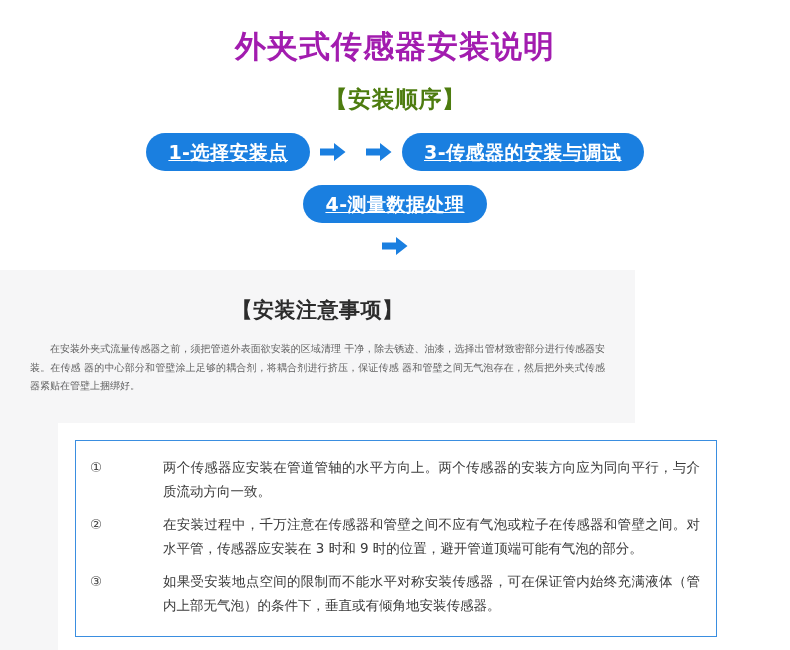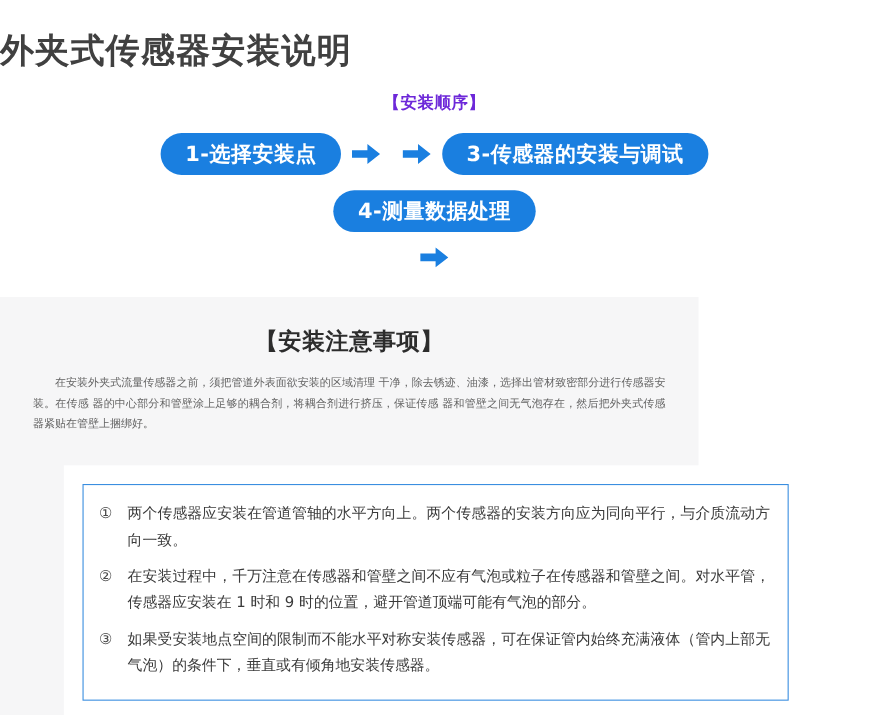--- a/index.html
+++ b/index.html
@@ -18,33 +18,34 @@
 
   
   .top-section {
     background: #ffffff;
     height: 270px;
     width: 790px;
     position: relative;
   }
 
   .page-title {
+    text-align: center;
     font-size: 31px;
     font-weight: bold;
-    color: #404040;
+    color: #a21caf;
     letter-spacing: 1px;
     padding-top: 28px;
     line-height: 1.2;
   }
 
   .section-heading {
     text-align: center;
-    font-size: 15px;
-    font-weight: bold;
-    color: #6d28d9;
+    font-size: 23px;
+    font-weight: bold;
+    color: #4d7c0f;
     letter-spacing: 0.5px;
     margin-top: 19px;
   }
 
   
   .flow-row {
     display: flex;
     align-items: center;
     justify-content: center;
     margin-top: 18px;
@@ -59,20 +60,21 @@
     font-size: 19px;
     font-weight: bold;
     letter-spacing: 0.5px;
     height: 38px;
     display: flex;
     align-items: center;
     justify-content: center;
     padding: 0 22px;
     white-space: nowrap;
     line-height: 1;
+    text-decoration: underline;
   }
 
   .arrow-icon {
     width: 46px;
     display: flex;
     align-items: center;
     justify-content: center;
     flex: 0 0 46px;
   }
   .arrow-icon svg { display: block; }
@@ -131,20 +133,21 @@
   .note-marker {
     flex: 0 0 26px;
     color: #4a4a4a;
     font-size: 13.5px;
     line-height: 1.78;
   }
 
   .note-text {
     flex: 1;
     text-align: justify;
+    margin-left: 47px;
   }
 </style>
 </head>
 <body>
 
 <div class="top-section">
 
   <div class="page-title">外夹式传感器安装说明</div>
 
   <div class="section-heading">【安装顺序】</div>
@@ -190,21 +193,21 @@
   <div class="list-card">
     <div class="blue-box">
 
       <div class="note-item">
         <span class="note-marker">①</span>
         <span class="note-text">两个传感器应安装在管道管轴的水平方向上。两个传感器的安装方向应为同向平行，与介质流动方向一致。</span>
       </div>
 
       <div class="note-item">
         <span class="note-marker">②</span>
-        <span class="note-text">在安装过程中，千万注意在传感器和管壁之间不应有气泡或粒子在传感器和管壁之间。对水平管，传感器应安装在 1 时和 9 时的位置，避开管道顶端可能有气泡的部分。</span>
+        <span class="note-text">在安装过程中，千万注意在传感器和管壁之间不应有气泡或粒子在传感器和管壁之间。对水平管，传感器应安装在 3 时和 9 时的位置，避开管道顶端可能有气泡的部分。</span>
       </div>
 
       <div class="note-item">
         <span class="note-marker">③</span>
         <span class="note-text">如果受安装地点空间的限制而不能水平对称安装传感器，可在保证管内始终充满液体（管内上部无气泡）的条件下，垂直或有倾角地安装传感器。</span>
       </div>
 
     </div>
   </div>
 

